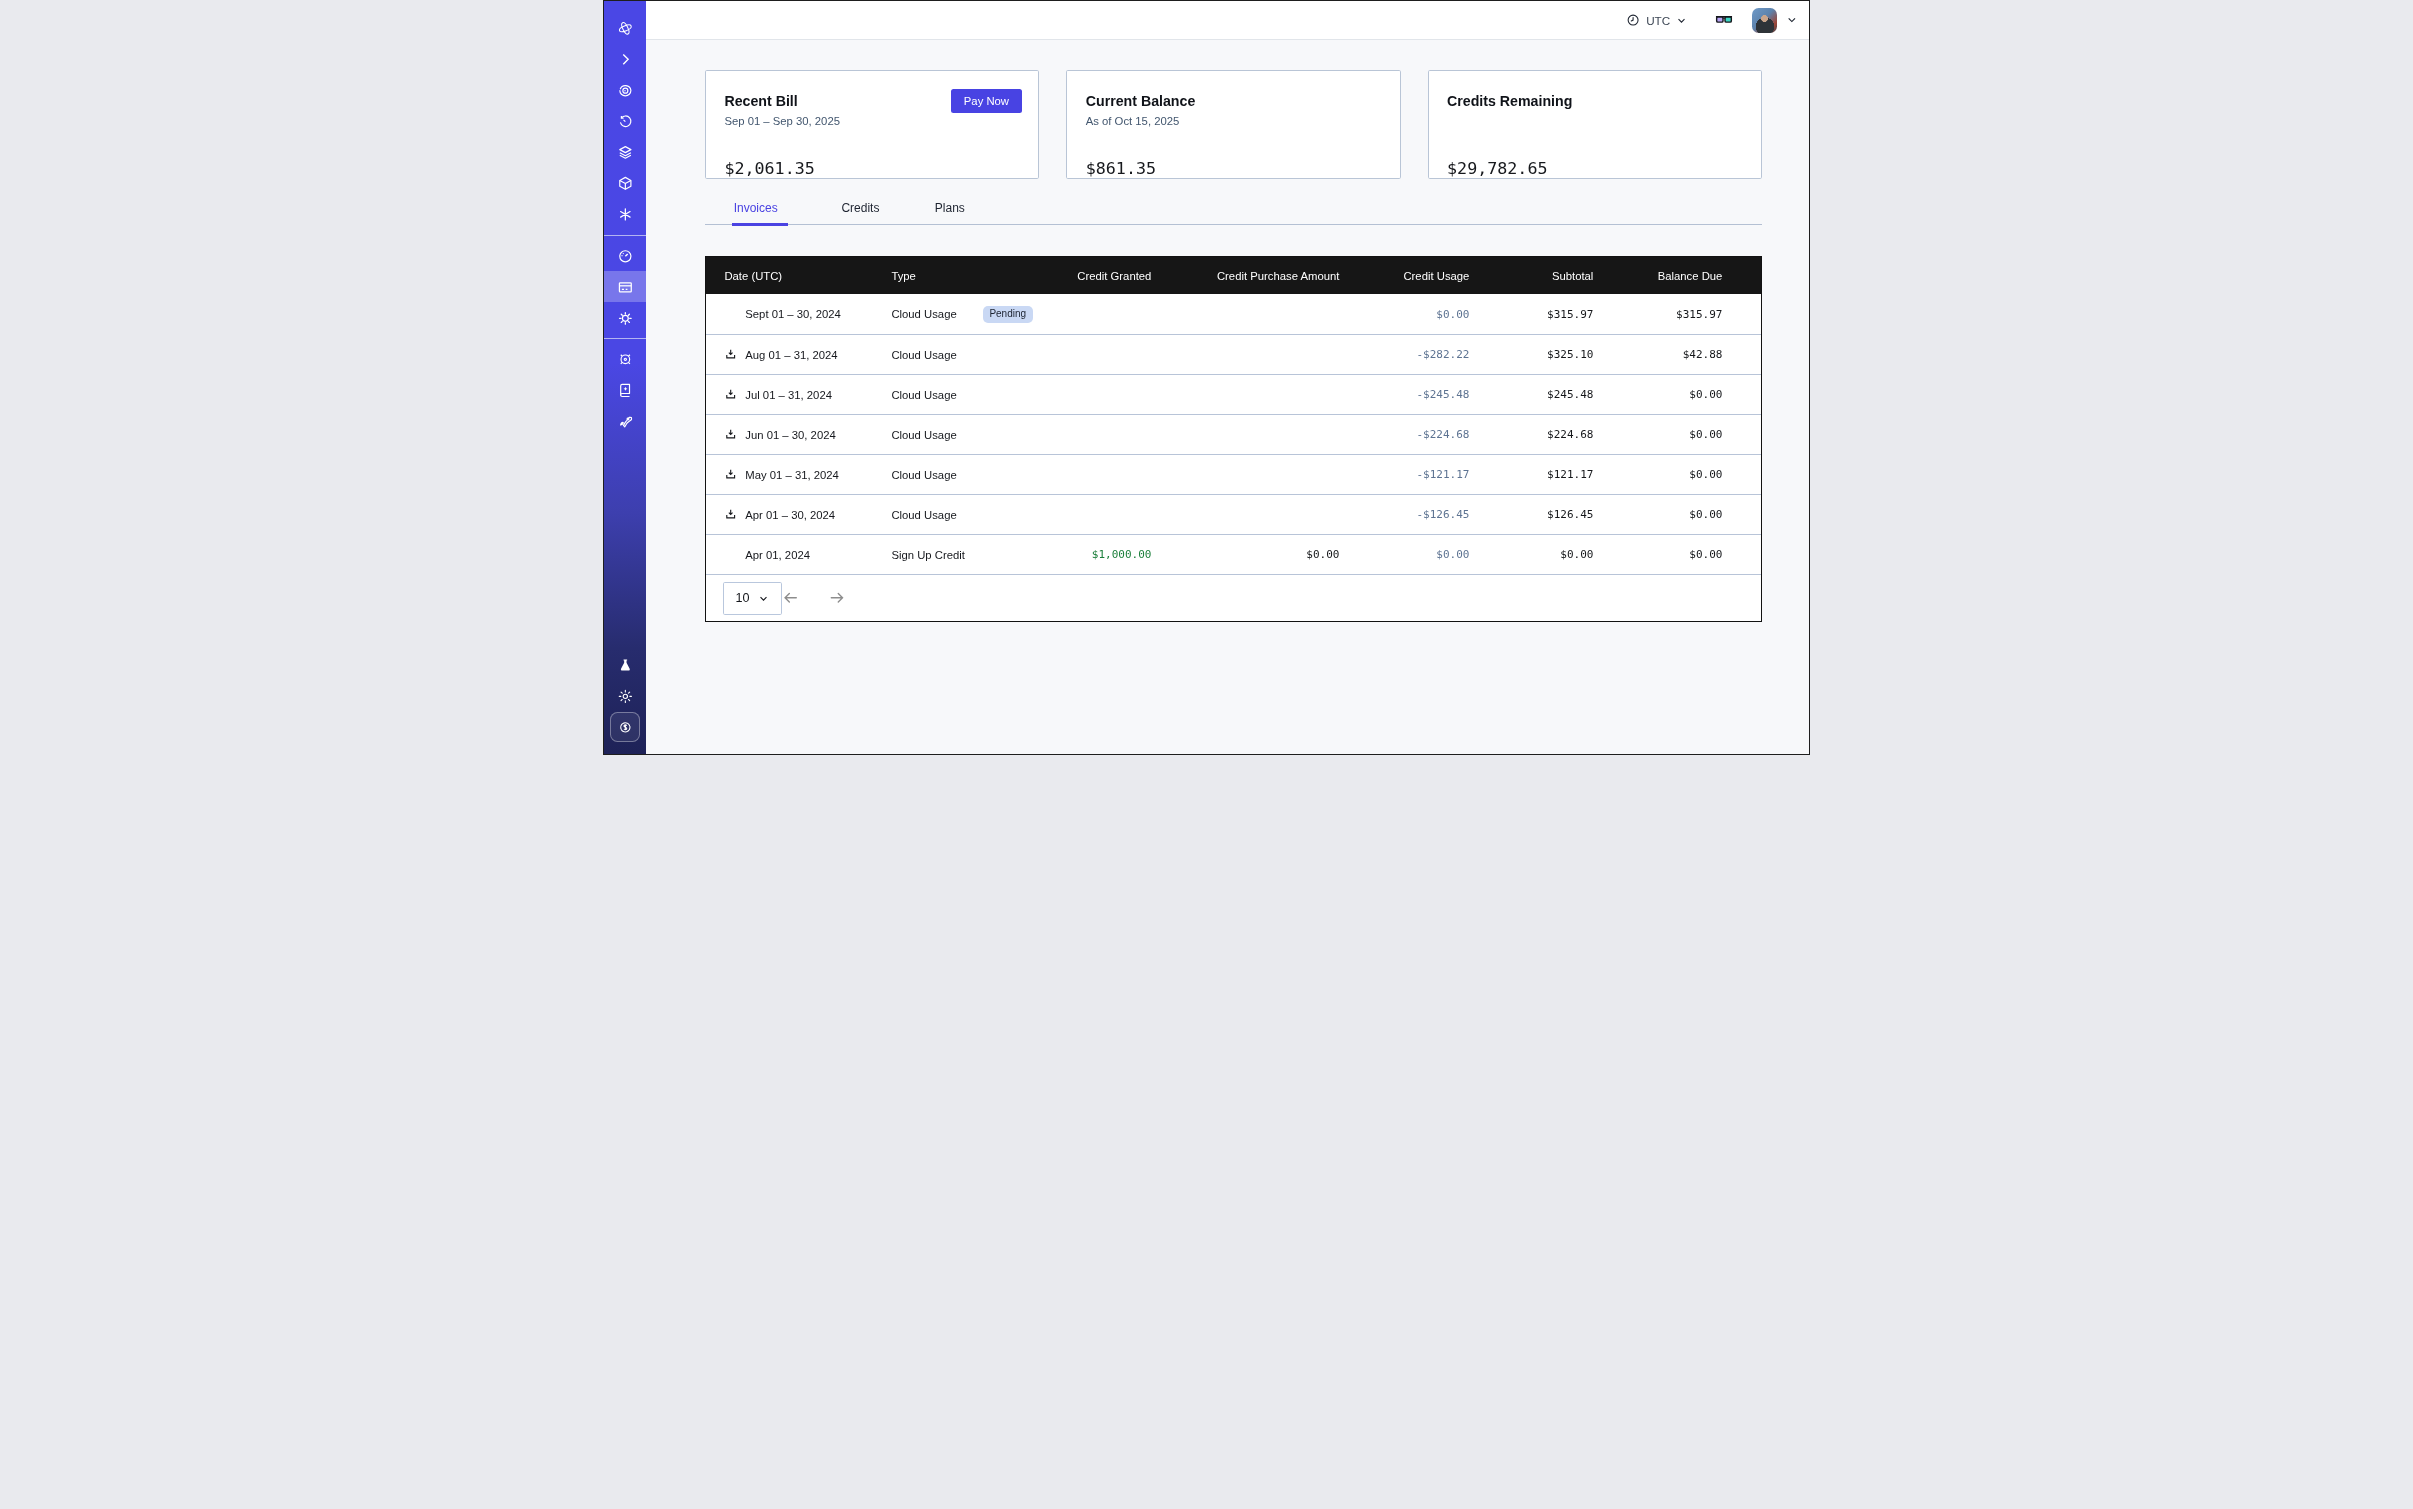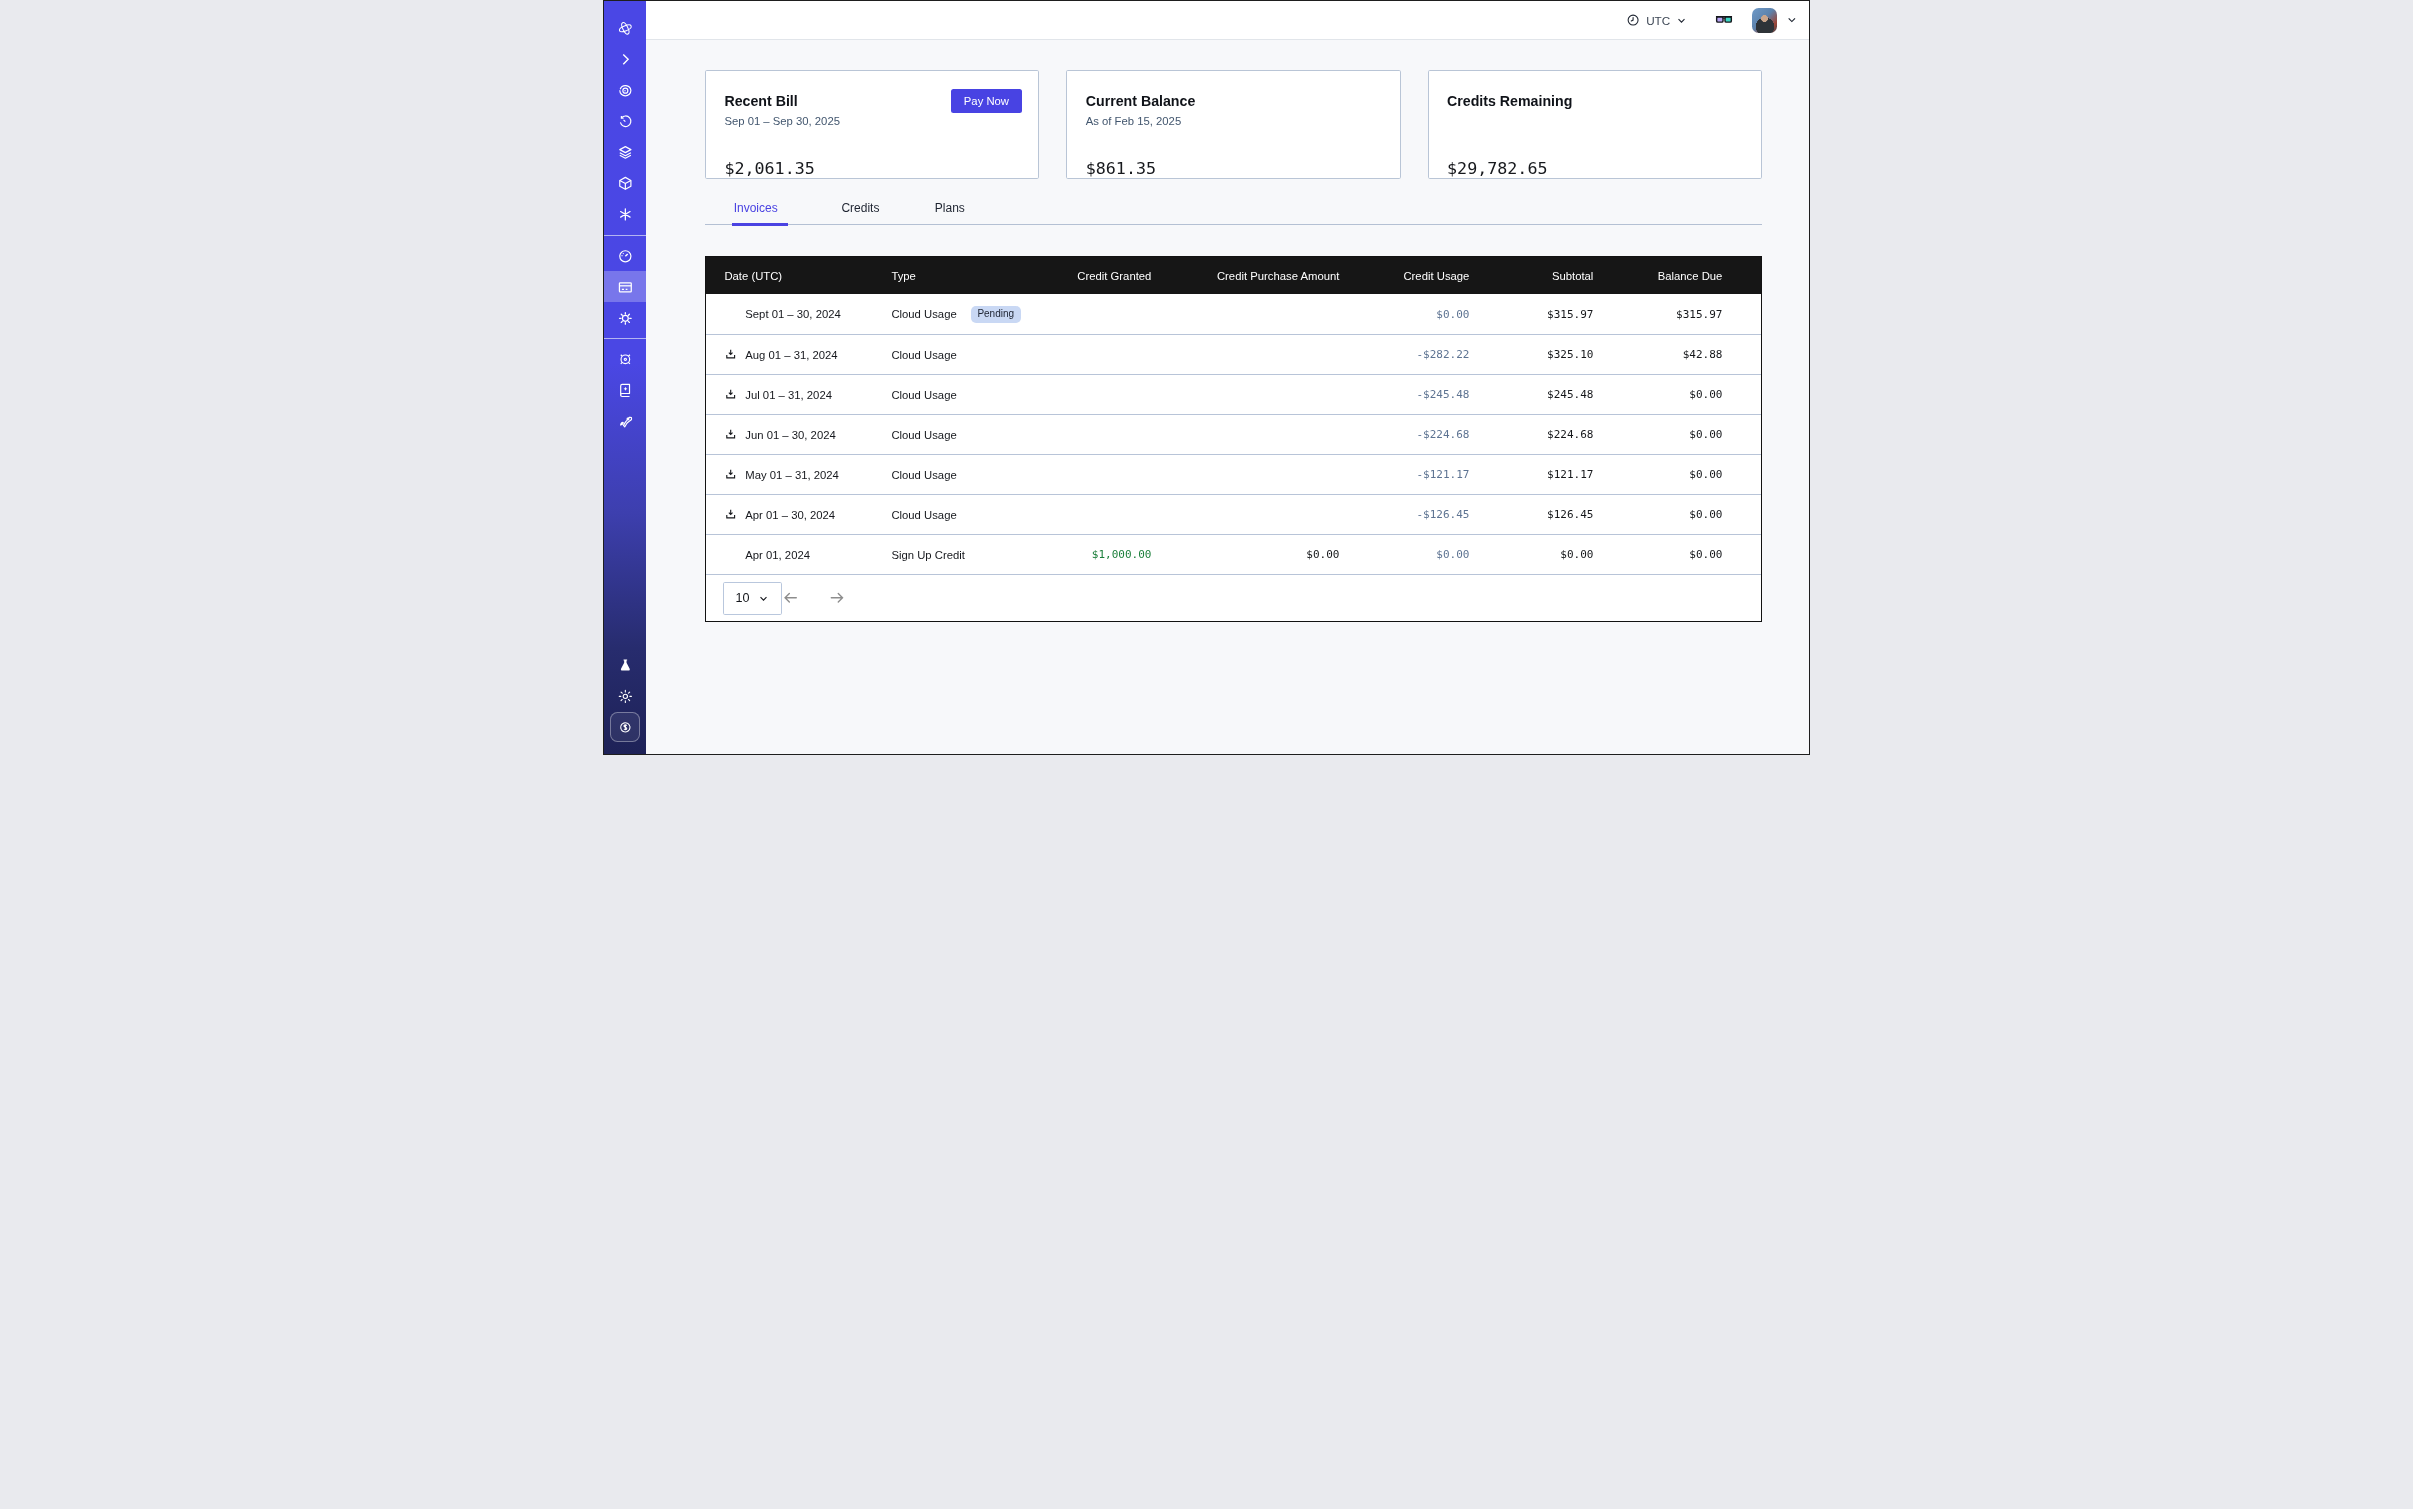--- a/index.html
+++ b/index.html
@@ -75,21 +75,21 @@
   }
   .thead{background:#161616;color:#fff;height:37px;font-size:11.3px;font-weight:500;}
   .trow{height:40px;border-top:0.8px solid #b8c4d8;font-size:11.3px;background:#fff;}
   .trow:first-of-type{border-top:none;}
   .cell-right{text-align:right;}
   .date-cell{display:flex;align-items:center;gap:7.5px;}
   .dl-btn{width:13.4px;height:13.4px;flex:none;color:#17191d;cursor:pointer;display:flex;}
   .mono{font-family:"DejaVu Sans Mono",monospace;font-size:11px;color:#15171a;}
   .usage-val{color:#5d7392;}
   .green-val{color:#1b7f3b;}
-  .type-cell{display:flex;align-items:center;gap:14px;}
+  .type-cell{display:flex;align-items:center;gap:26px;}
   .badge{background:#c9d8f4;color:#1c2230;font-size:10px;padding:2.5px 6.7px;border-radius:5px;line-height:11.7px;}
   
   .pager{height:47px;border-top:0.8px solid #b8c4d8;display:flex;align-items:center;justify-content:flex-start;padding:0 30px 0 16.7px;background:#fff;}
   .page-size{
     width:59px;height:33px;border:0.8px solid #b9c7dd;border-radius:1.7px;background:#fff;
     display:flex;align-items:center;justify-content:center;gap:8.4px;font-size:12.6px;color:#14161b;cursor:pointer;
   }
   .pager-arrows{display:flex;gap:28.5px;}
   .arrow-btn{color:#8d8d8d;cursor:pointer;display:flex;align-items:center;}
 </style>
@@ -245,21 +245,21 @@
 
       <div class="cards">
         <div class="card">
           <div class="card-title">Recent Bill</div>
           <div class="card-sub">Sep 01 – Sep 30, 2025</div>
           <div class="card-amount">$2,061.35</div>
           <button class="pay-btn">Pay Now</button>
         </div>
         <div class="card">
           <div class="card-title">Current Balance</div>
-          <div class="card-sub">As of Feb 15, 2025</div>
+          <div class="card-sub">As of Oct 15, 2025</div>
           <div class="card-amount">$861.35</div>
         </div>
         <div class="card">
           <div class="card-title">Credits Remaining</div>
           <div class="card-sub"></div>
           <div class="card-amount">$29,782.65</div>
         </div>
       </div>
 
       <div class="tabs">

